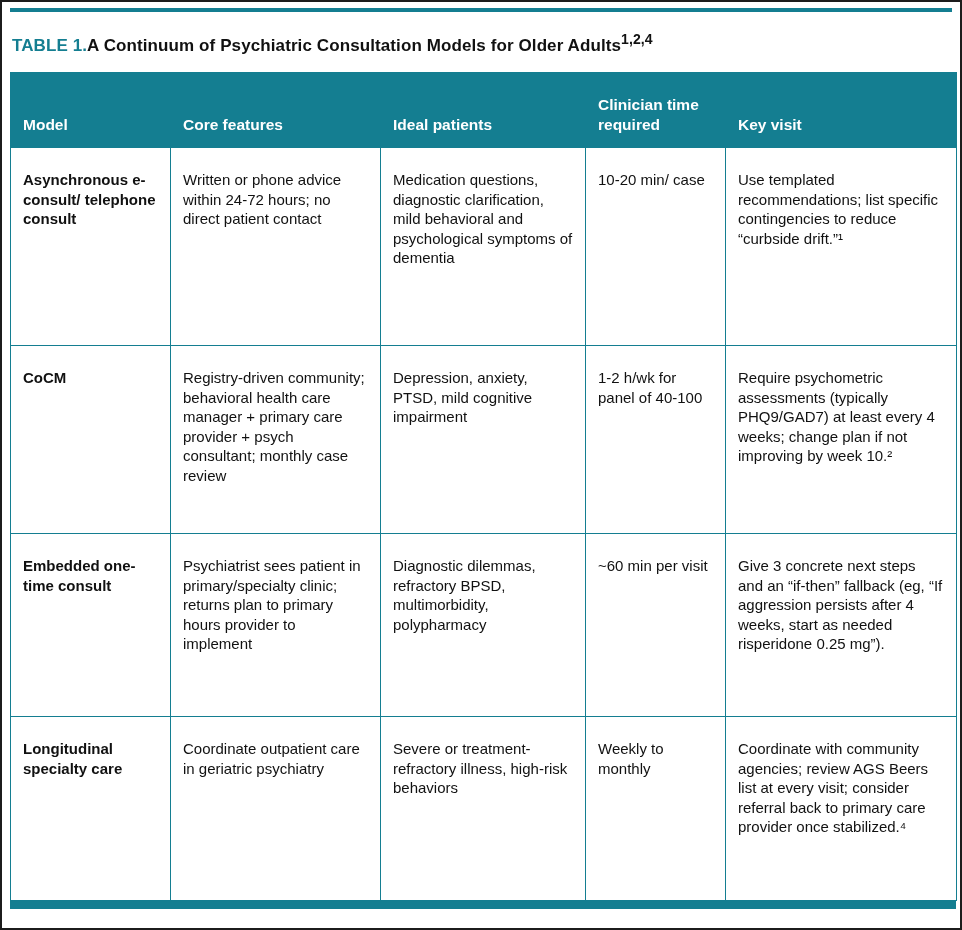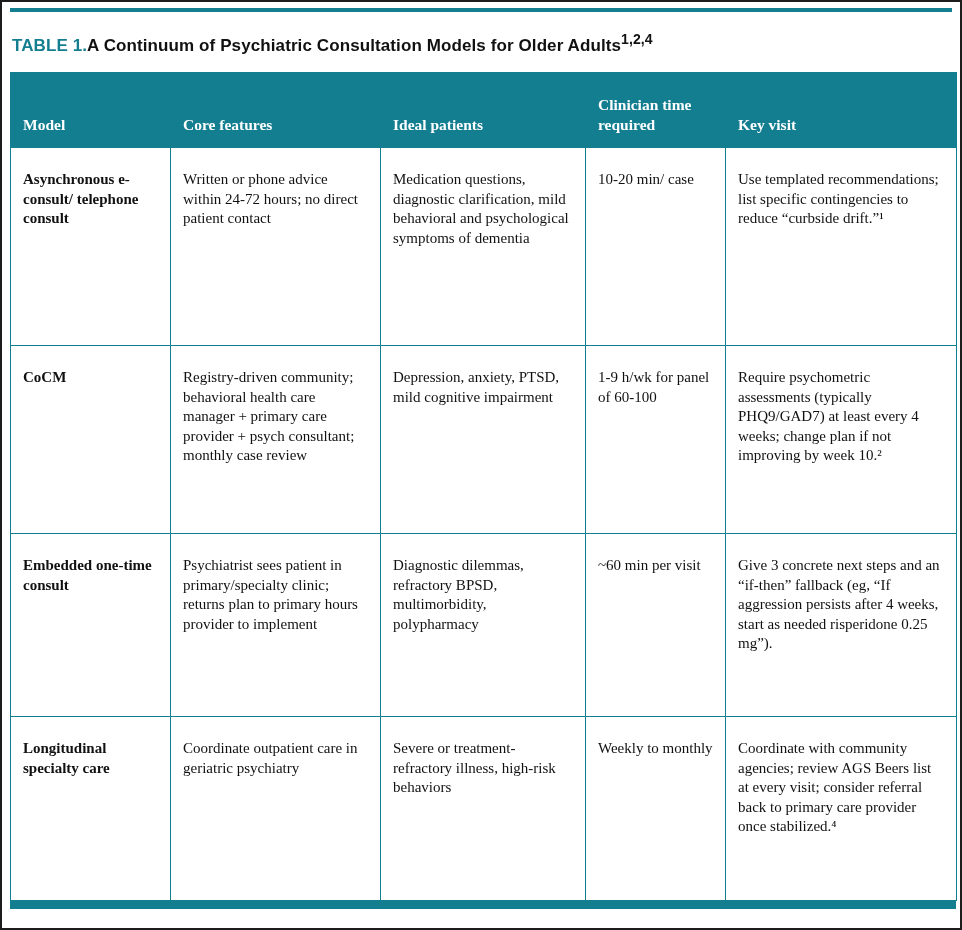--- a/index.html
+++ b/index.html
@@ -49,21 +49,20 @@
     table-layout: fixed;
     font-size: 15px;
     line-height: 1.3;
   }
   table.consult-table th,
   table.consult-table td {
     border: 1px solid var(--teal);
     padding: 22px 12px;
     text-align: left;
     word-wrap: break-word;
-    font-family: Liberation Serif, serif;
   }
   table.consult-table thead th {
     background: var(--teal);
     color: var(--header_text);
     font-weight: bold;
     vertical-align: bottom;
     padding-bottom: 12px;
     font-size: 15.5px;
     border-color: var(--teal);
   }
@@ -123,21 +122,21 @@
         <td class="model-cell">Asynchronous e-consult/ telephone consult</td>
         <td>Written or phone advice within 24-72 hours; no direct patient contact</td>
         <td>Medication questions, diagnostic clarification, mild behavioral and psychological symptoms of dementia</td>
         <td>10-20 min/ case</td>
         <td>Use templated recommendations; list specific contingencies to reduce “curbside drift.”¹</td>
       </tr>
       <tr class="r1">
         <td class="model-cell">CoCM</td>
         <td>Registry-driven community; behavioral health care manager + primary care provider + psych consultant; monthly case review</td>
         <td>Depression, anxiety, PTSD, mild cognitive impairment</td>
-        <td>1-9 h/wk for panel of 60-100</td>
+        <td>1-2 h/wk for panel of 40-100</td>
         <td>Require psychometric assessments (typically PHQ9/GAD7) at least every 4 weeks; change plan if not improving by week 10.²</td>
       </tr>
       <tr class="r2">
         <td class="model-cell">Embedded one-time consult</td>
         <td>Psychiatrist sees patient in primary/specialty clinic; returns plan to primary hours provider to implement</td>
         <td>Diagnostic dilemmas, refractory BPSD, multimorbidity, polypharmacy</td>
         <td>~60 min per visit</td>
         <td>Give 3 concrete next steps and an “if-then” fallback (eg, “If aggression persists after 4 weeks, start as needed risperidone 0.25 mg”).</td>
       </tr>
       <tr class="r3">

